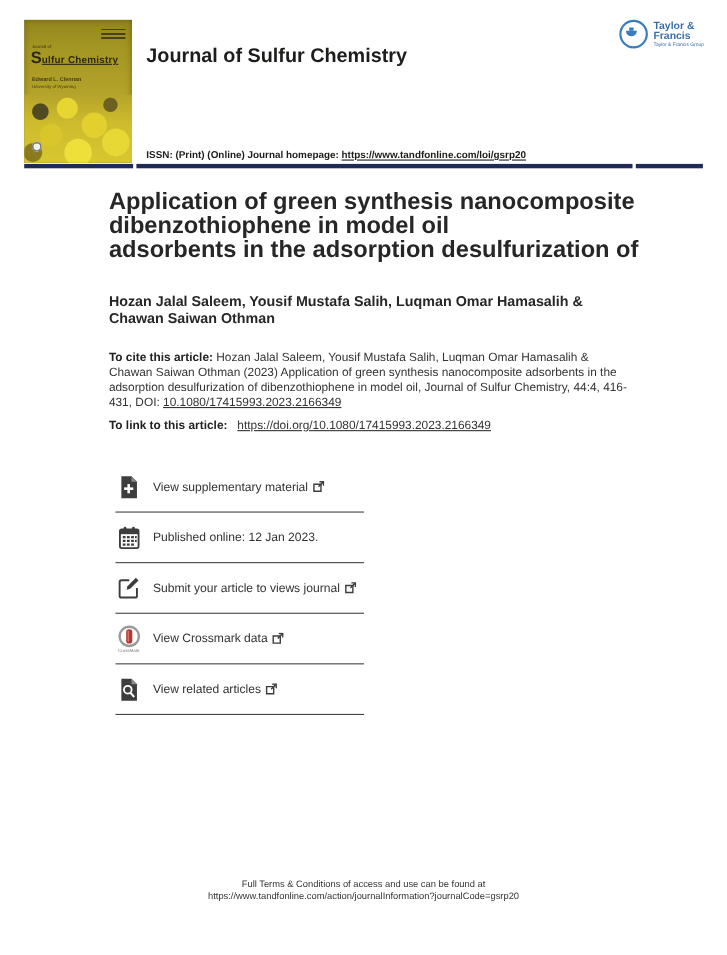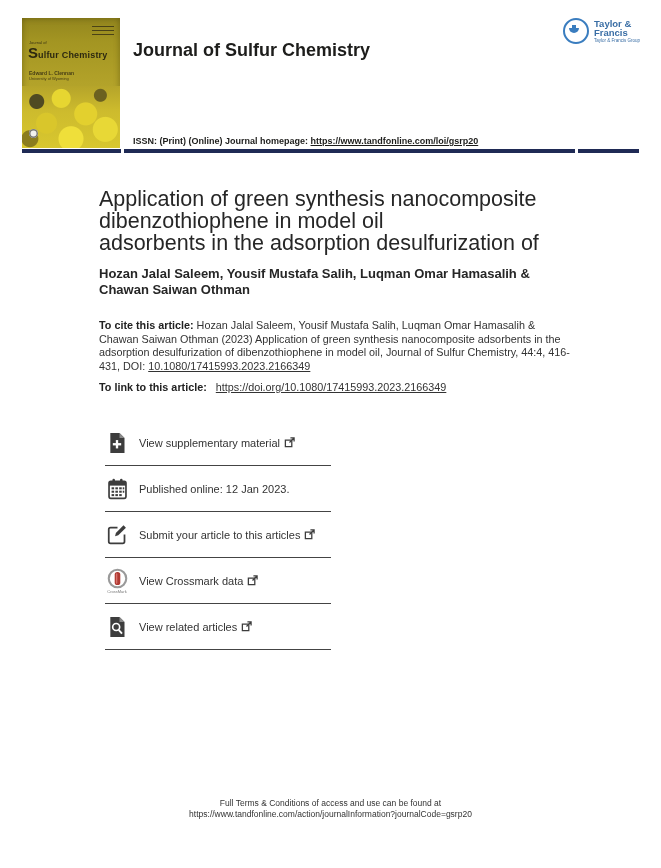--- a/index.html
+++ b/index.html
@@ -6,21 +6,21 @@
   .page{position:relative;width:661px;height:868px;overflow:hidden;background:#fff;
         font-family:"Liberation Sans",sans-serif;color:#1f1f1f;}
 
   
   .cover{position:absolute;left:22px;top:18px;width:98px;height:130px;
          background:linear-gradient(180deg,#93861e 0%,#a39522 18%,#b0a028 45%,#b7a72c 60%);
          box-shadow:inset 0 0 6px rgba(60,50,0,.45);overflow:hidden;}
   .cover-journal-of{position:absolute;left:7px;top:22px;font-size:4px;color:#3a3413;}
   .cover-title{position:absolute;left:6px;top:26px;color:#2c2810;white-space:nowrap;}
   .cover-title .big-s{font-size:15px;font-weight:bold;}
-  .cover-title .rest{font-size:9px;font-weight:bold;letter-spacing:.2px;}
+  .cover-title .rest{font-size:9px;font-weight:bold;letter-spacing:.2px;text-decoration:underline;}
   .cover-issue{position:absolute;right:6px;top:8px;width:22px;height:12px;
         background:repeating-linear-gradient(180deg,#4a4216 0 1.5px,transparent 1.5px 4px);}
   .cover-editor{position:absolute;left:7px;top:52px;font-size:5px;font-weight:bold;color:#463e15;line-height:6px;}
   .cover-editor .affil{font-size:4px;font-weight:normal;}
   .cover-photo{position:absolute;left:0;right:0;bottom:0;height:62px;
      background:
        radial-gradient(circle at 15% 25%, #4f4a22 0 7px, transparent 8px),
        radial-gradient(circle at 80% 15%, #6b6120 0 6px, transparent 7px),
        radial-gradient(circle at 40% 20%, #e7d631 0 9px, transparent 10px),
        radial-gradient(circle at 65% 45%, #e3d02e 0 11px, transparent 12px),
@@ -42,21 +42,21 @@
   .tf-name{font-size:9.5px;font-weight:bold;color:#3a6ea5;}
   .tf-group{font-size:4.5px;color:#3a6ea5;margin-top:1px;}
   .issn-line{position:absolute;left:133px;top:136px;font-size:9px;font-weight:bold;color:#1d1d1b;}
   .issn-line a{color:#1d1d1b;text-decoration:underline;}
   .navy-bar{position:absolute;top:149px;height:3.5px;background:#1f2a55;}
   .bar-a{left:22px;width:99px;}
   .bar-b{left:124px;width:451px;}
   .bar-c{left:578px;width:61px;}
 
   
-  .article-title{position:absolute;left:99px;top:188px;font-size:21.5px;font-weight:normal;
+  .article-title{position:absolute;left:99px;top:172px;font-size:21.5px;font-weight:bold;
                  color:#262626;line-height:22px;}
   .article-title span{display:block;white-space:nowrap;}
   .authors{position:absolute;left:99px;top:266px;font-size:13px;font-weight:bold;color:#262626;line-height:16px;}
   .authors span{display:block;white-space:nowrap;}
   .cite{position:absolute;left:99px;top:319px;width:472px;font-size:10.8px;color:#333;line-height:13.5px;}
   .cite b{color:#222;}
   .cite a,.link-line a{color:#333;text-decoration:underline;}
   .link-line{position:absolute;left:99px;top:381px;font-size:10.8px;color:#333;}
   .link-line b{color:#222;margin-right:9px;}
 
@@ -168,21 +168,21 @@
       <span class="action-label">Published online: 12 Jan 2023.</span>
     </div>
 
     <div class="action-row">
       <span class="action-icon">
         <svg width="21" height="21" viewBox="0 0 24 24">
             <path d="M20 12v8a2 2 0 0 1-2 2H4a2 2 0 0 1-2-2V6a2 2 0 0 1 2-2h8" fill="none" stroke="#3d3d3d" stroke-width="2"></path>
             <path d="M10 14l1-4 9.5-9.5 3 3L14 13z" fill="#3d3d3d" transform="translate(0 1) scale(0.92)"></path>
           </svg>
       </span>
-      <span class="action-label">Submit your article to this articles</span>
+      <span class="action-label">Submit your article to views journal</span>
       <svg class="ext" width="11" height="11" viewBox="0 0 12 12">
           <path d="M1.5 3.5h7v7h-7z" fill="none" stroke="#3d3d3d" stroke-width="1.4"></path>
           <path d="M6 6l4.5-4.5M7 1h4v4" fill="none" stroke="#3d3d3d" stroke-width="1.4"></path>
         </svg>
     </div>
 
 
     <div class="action-row">
       <span class="action-icon">
         <svg width="21" height="21" viewBox="0 0 24 24">

